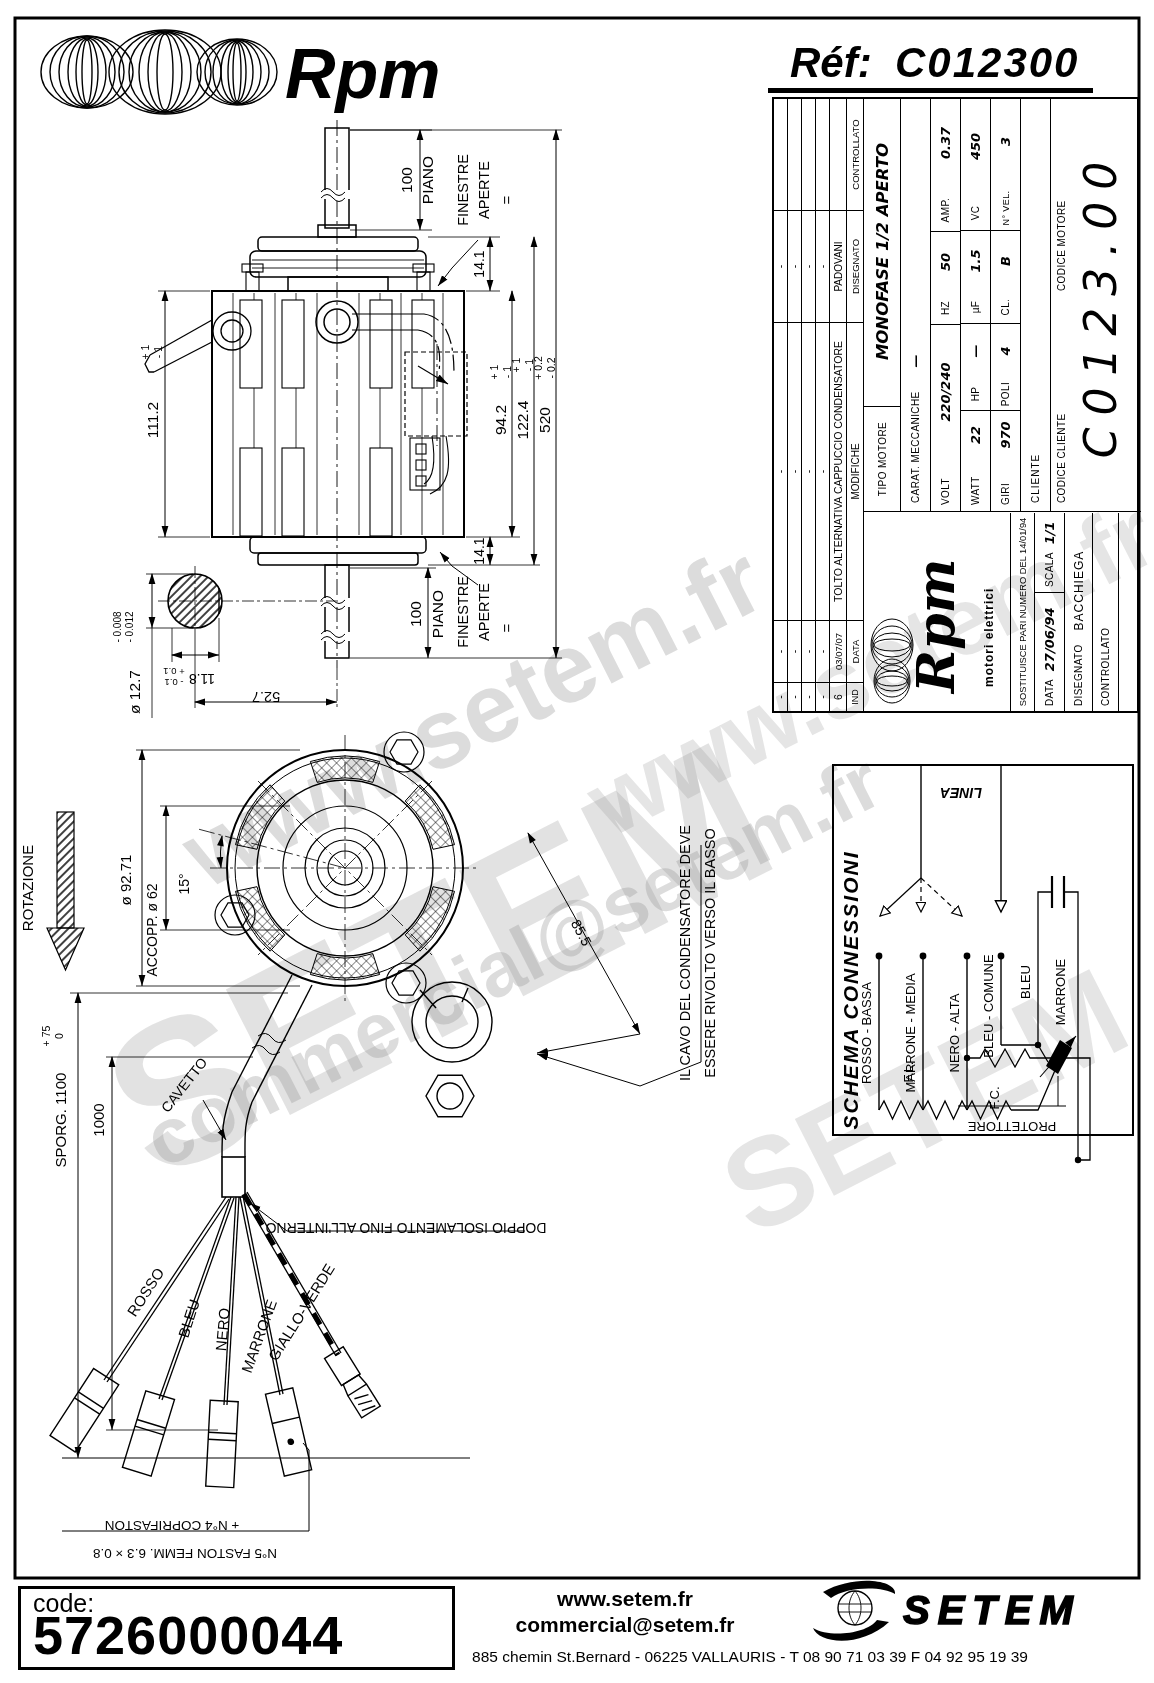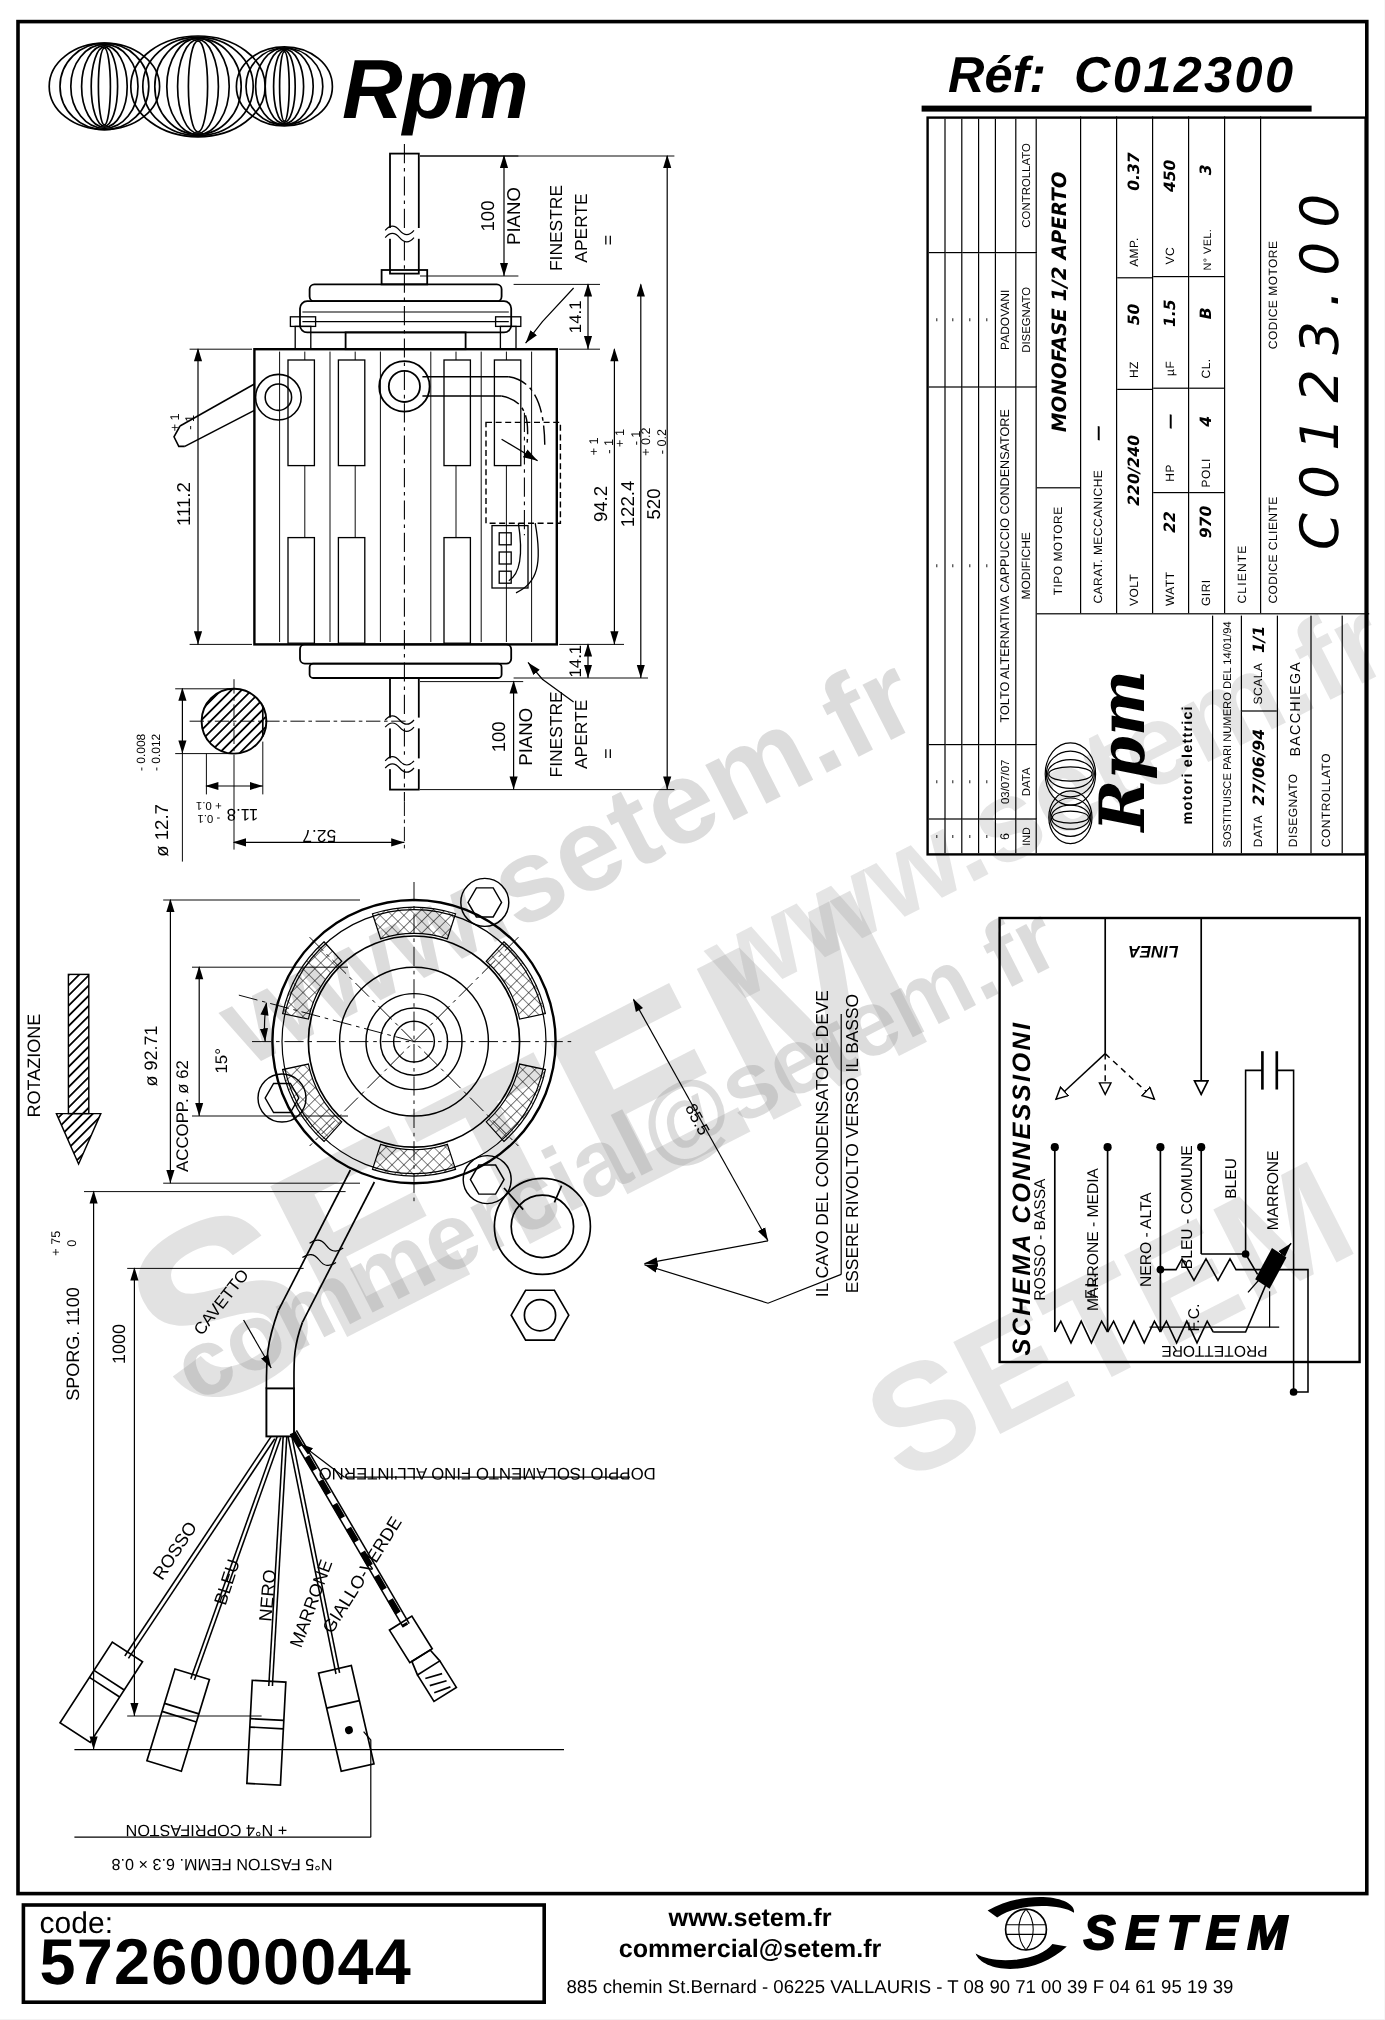--- a/index.html
+++ b/index.html
@@ -594,21 +594,21 @@
   </div>
 
   <div class="foot" id="codebox">
     <div class="cl">code:</div>
     <div class="cv">5726000044</div>
   </div>
   <div class="foot" id="centerfoot">
     <div class="s1">www.setem.fr</div>
     <div class="s1">commercial@setem.fr</div>
   </div>
-  <div class="foot" id="addr">885 chemin St.Bernard  -  06225 VALLAURIS  -  T 08 90 71 00 39   F 04 61 95 19 39</div>
+  <div class="foot" id="addr">885 chemin St.Bernard  -  06225 VALLAURIS  -  T 08 90 71 03 39   F 04 92 95 19 39</div>
   <div class="foot" style="left:795px;top:1578px;">
     <svg width="330" height="72">
       <g>
         <path d="M28,14 C60,-4 102,2 100,16 C88,8 52,8 36,20 Z" fill="#000"></path>
         <path d="M94,44 C66,70 24,66 18,50 C34,60 72,56 82,42 Z" fill="#000"></path>
         <circle cx="60" cy="30" r="17" fill="none" stroke="#000" stroke-width="1.4"></circle>
         <path d="M44,26 H76 M44,34 H76 M60,13 C52,22 52,38 60,47 M60,13 C68,22 68,38 60,47" fill="none" stroke="#000" stroke-width="0.9"></path>
       </g>
       <text x="108" y="46" font-size="40" font-weight="bold" font-style="italic" letter-spacing="8" fill="#fff" stroke="#000" stroke-width="1.6">SETEM</text>
     </svg>

